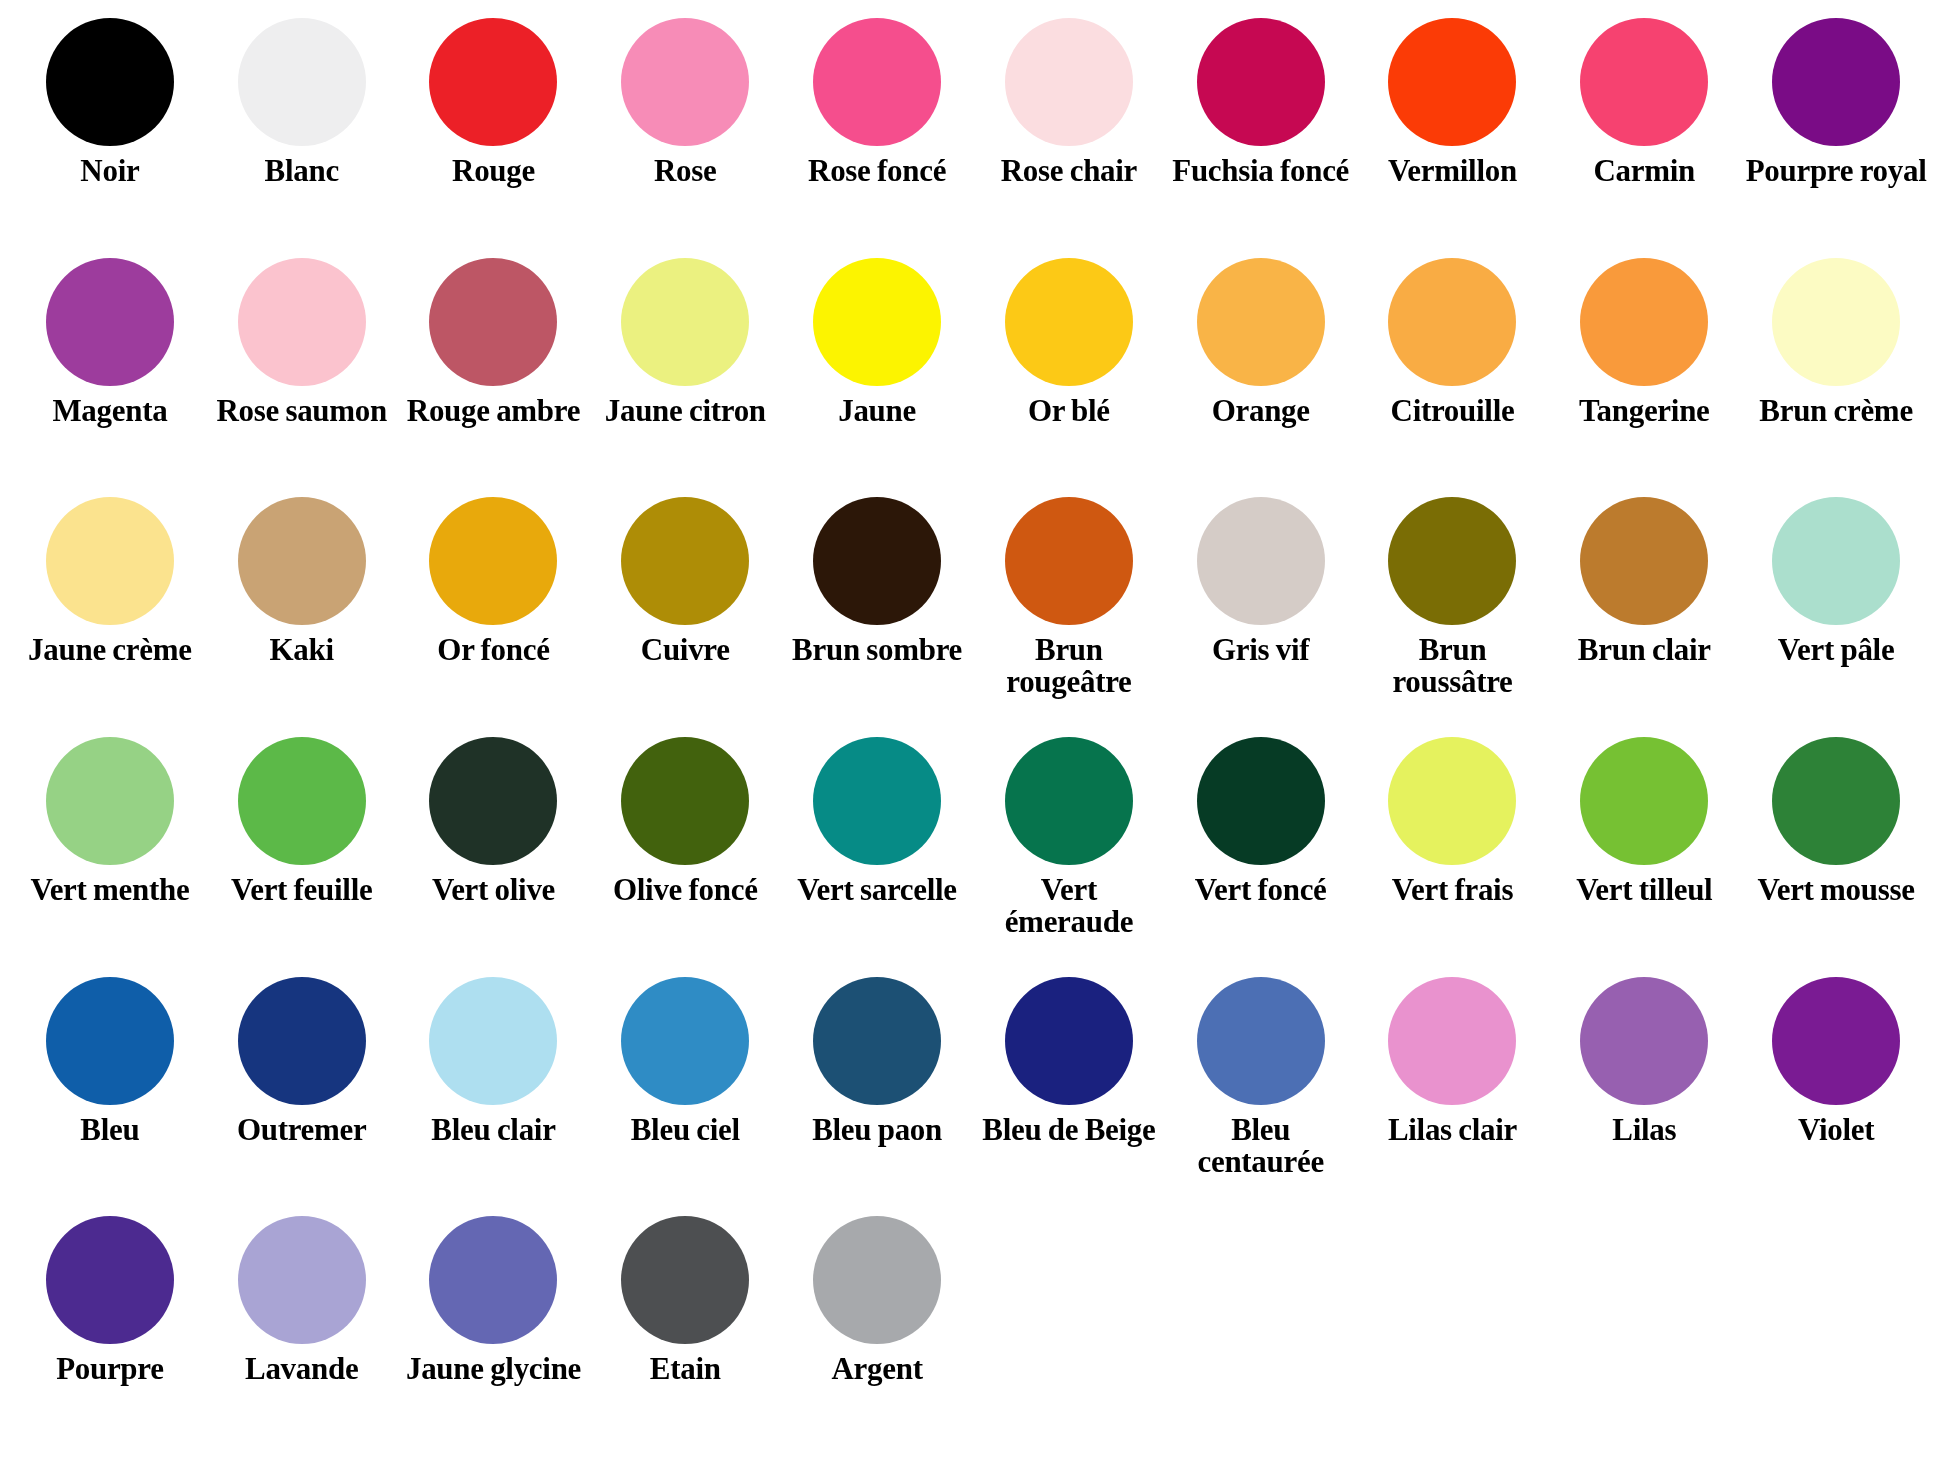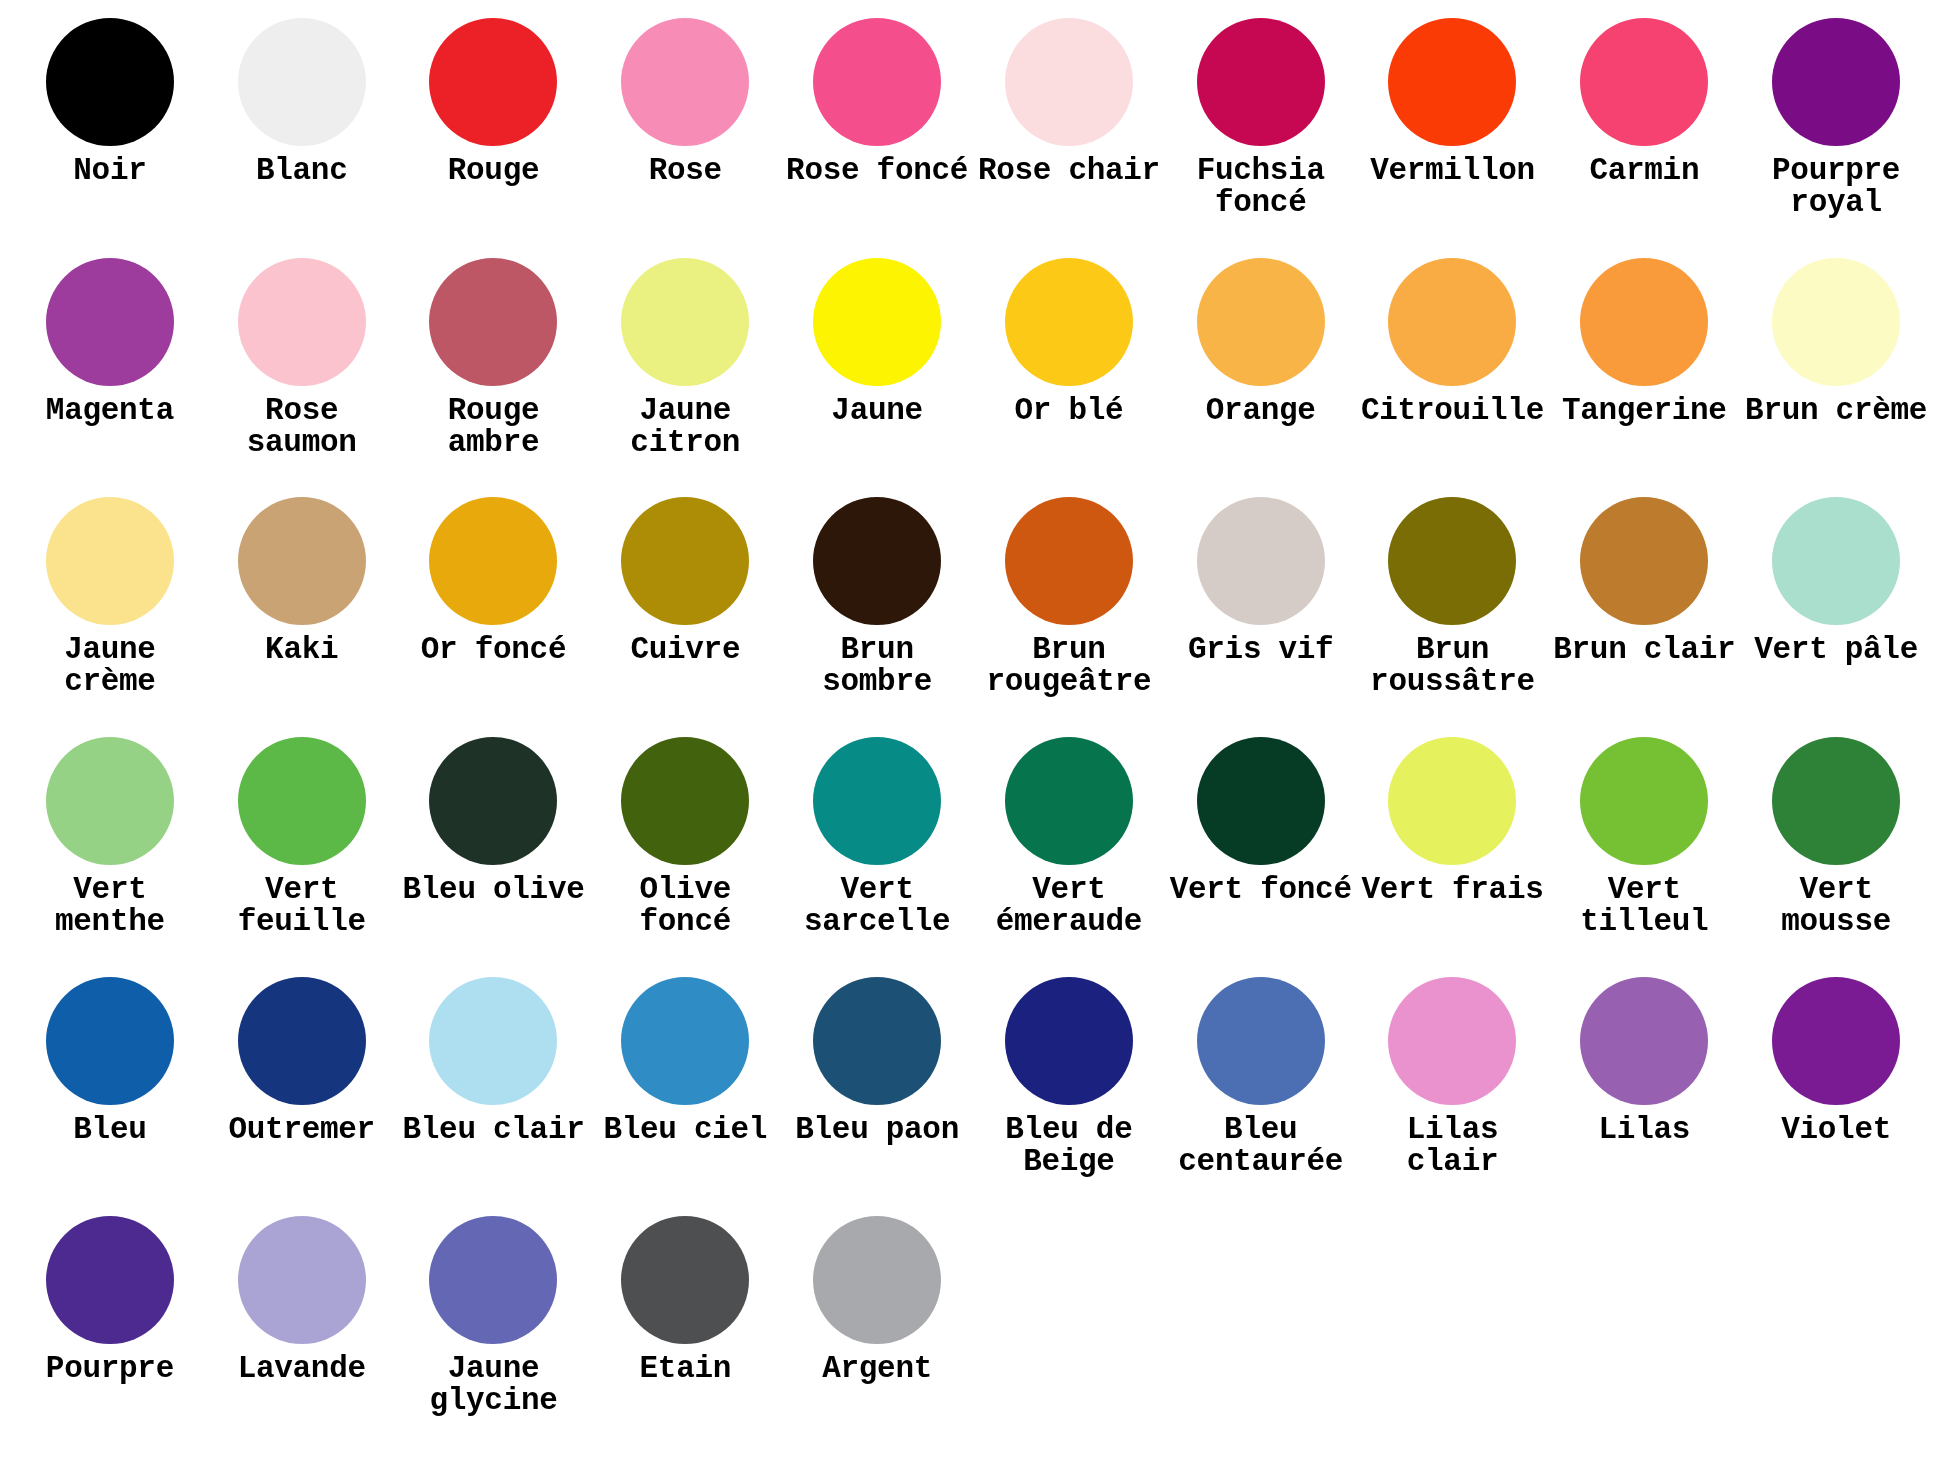--- a/index.html
+++ b/index.html
@@ -31,21 +31,21 @@
     justify-content: flex-start;
   }
   .swatch-dot {
     width: 128px;
     height: 128px;
     border-radius: 50%;
     flex: none;
   }
   .swatch-label {
     margin-top: 9px;
-    font-family: Liberation Mono, monospace;
+    font-family: Liberation Serif, serif;
     font-weight: bold;
     font-size: 31px;
     line-height: 1.03;
     letter-spacing: -0.3px;
     color: #000000;
     text-align: center;
     max-width: 186px;
     word-spacing: -1px;
   }
 </style>
@@ -176,21 +176,21 @@
     <div class="swatch-cell">
       <div class="swatch-dot" style="background: rgb(150, 210, 133);"></div>
       <div class="swatch-label">Vert menthe</div>
     </div>
     <div class="swatch-cell">
       <div class="swatch-dot" style="background: rgb(92, 185, 72);"></div>
       <div class="swatch-label">Vert feuille</div>
     </div>
     <div class="swatch-cell">
       <div class="swatch-dot" style="background: rgb(31, 50, 39);"></div>
-      <div class="swatch-label">Bleu olive</div>
+      <div class="swatch-label">Vert olive</div>
     </div>
     <div class="swatch-cell">
       <div class="swatch-dot" style="background: rgb(66, 98, 13);"></div>
       <div class="swatch-label">Olive foncé</div>
     </div>
     <div class="swatch-cell">
       <div class="swatch-dot" style="background: rgb(6, 139, 134);"></div>
       <div class="swatch-label">Vert sarcelle</div>
     </div>
     <div class="swatch-cell">

